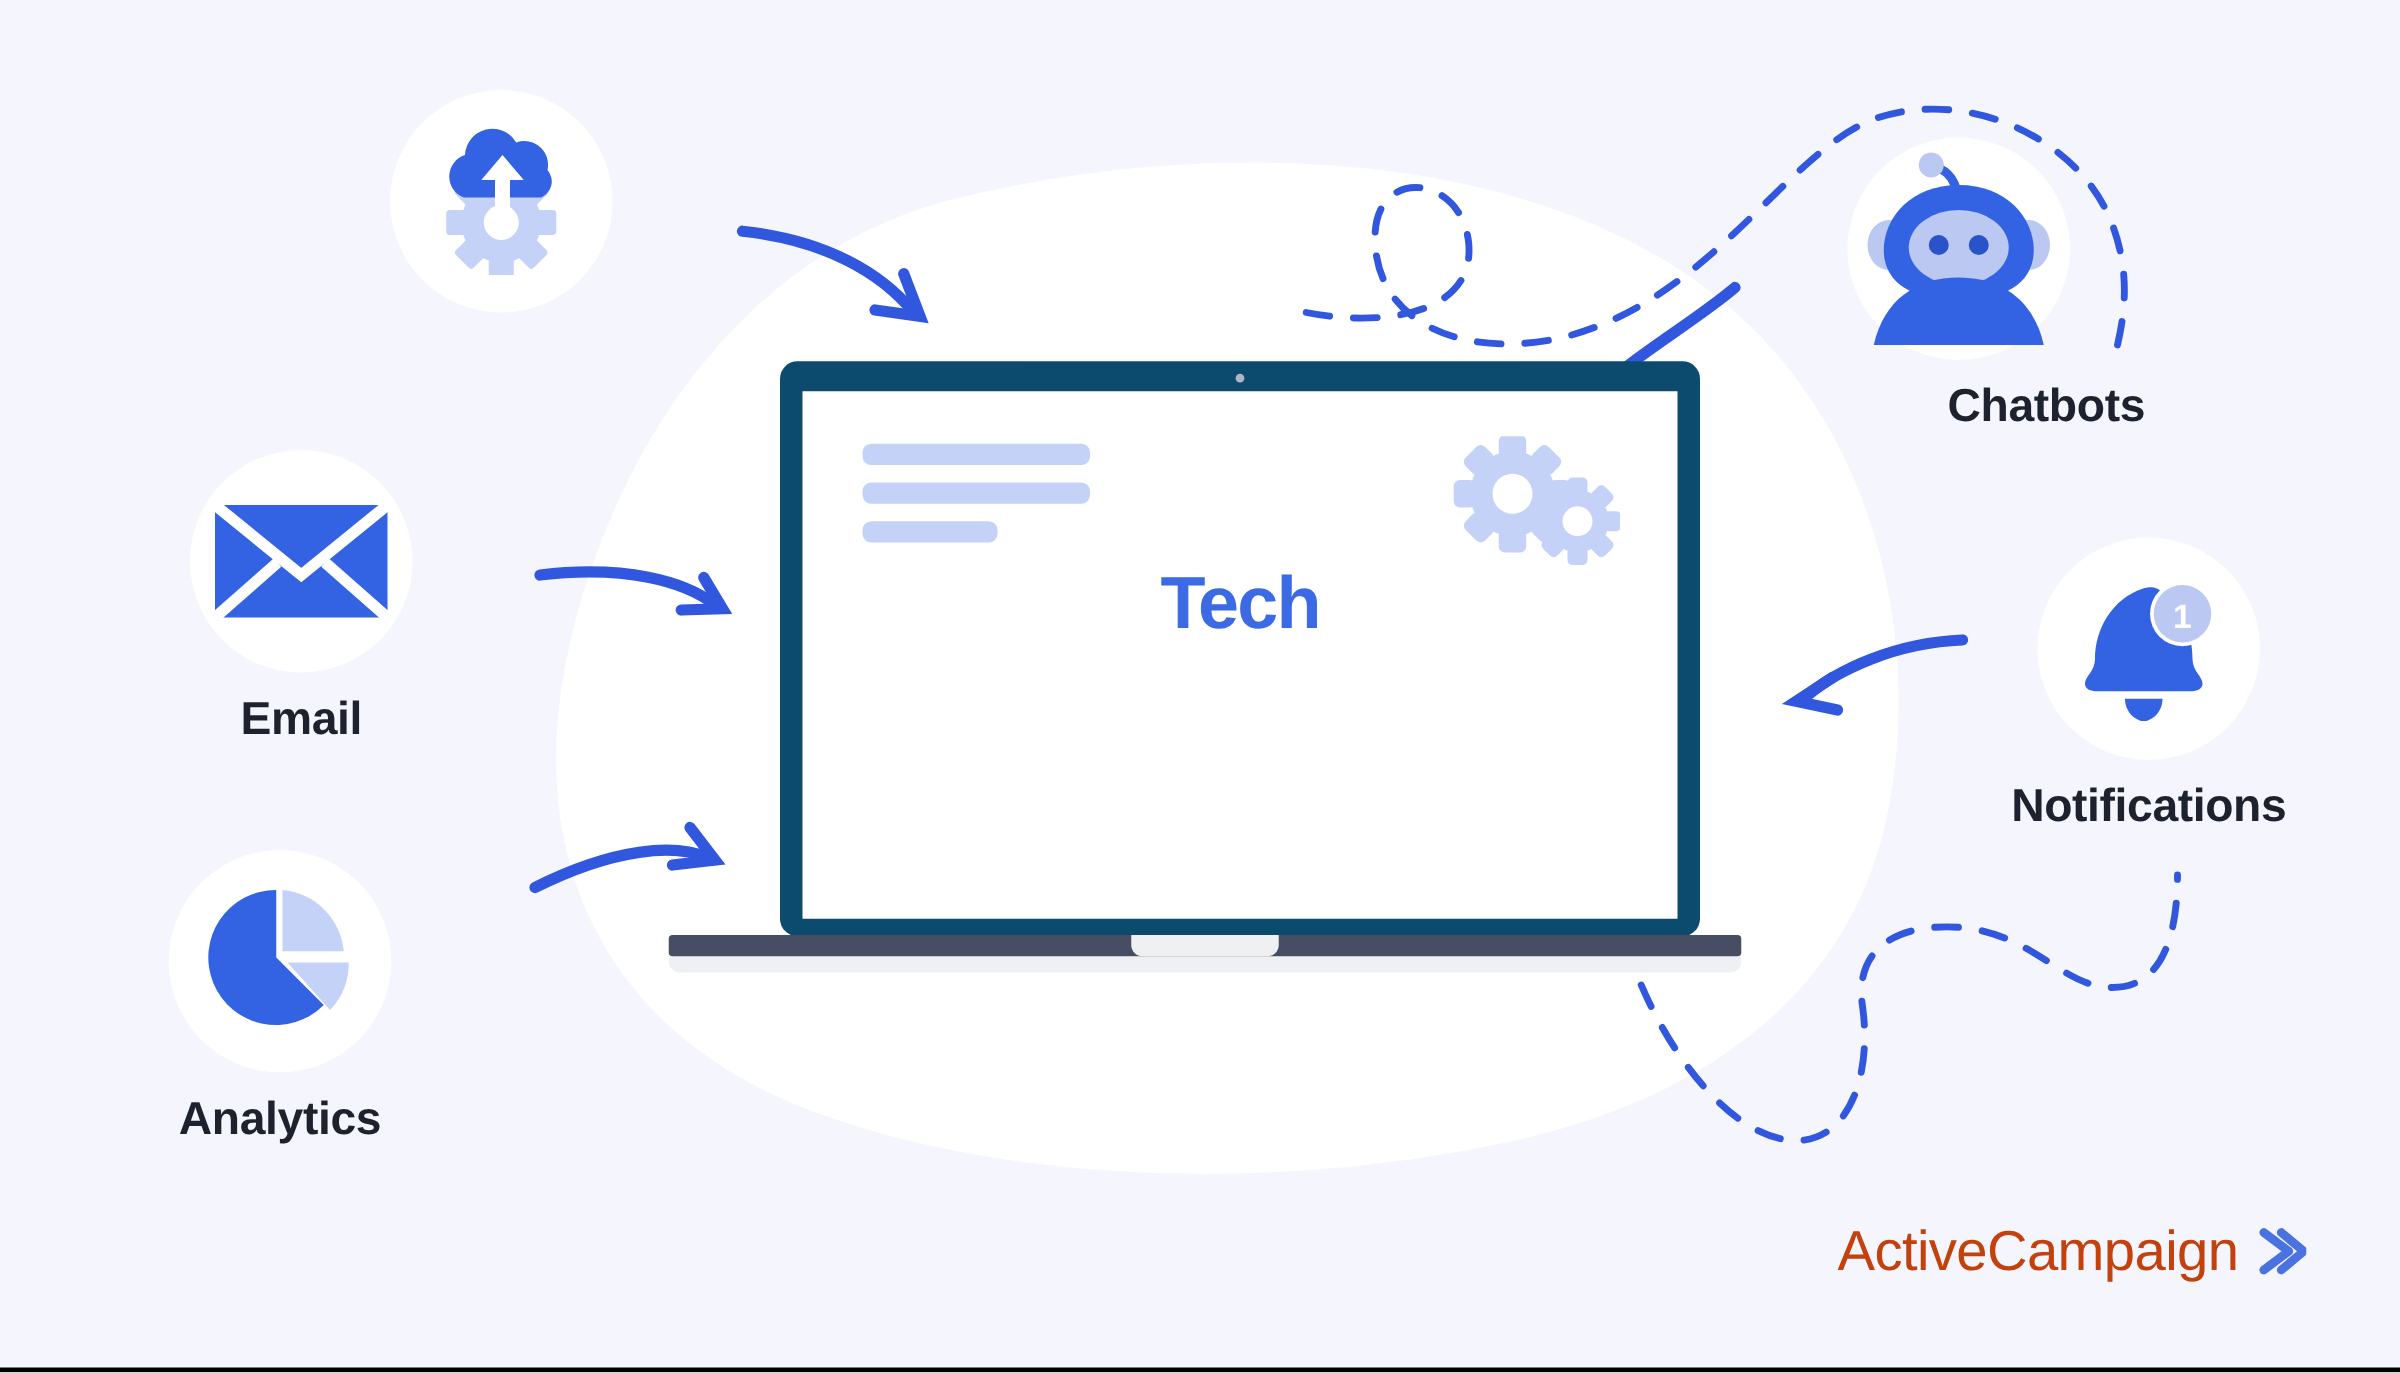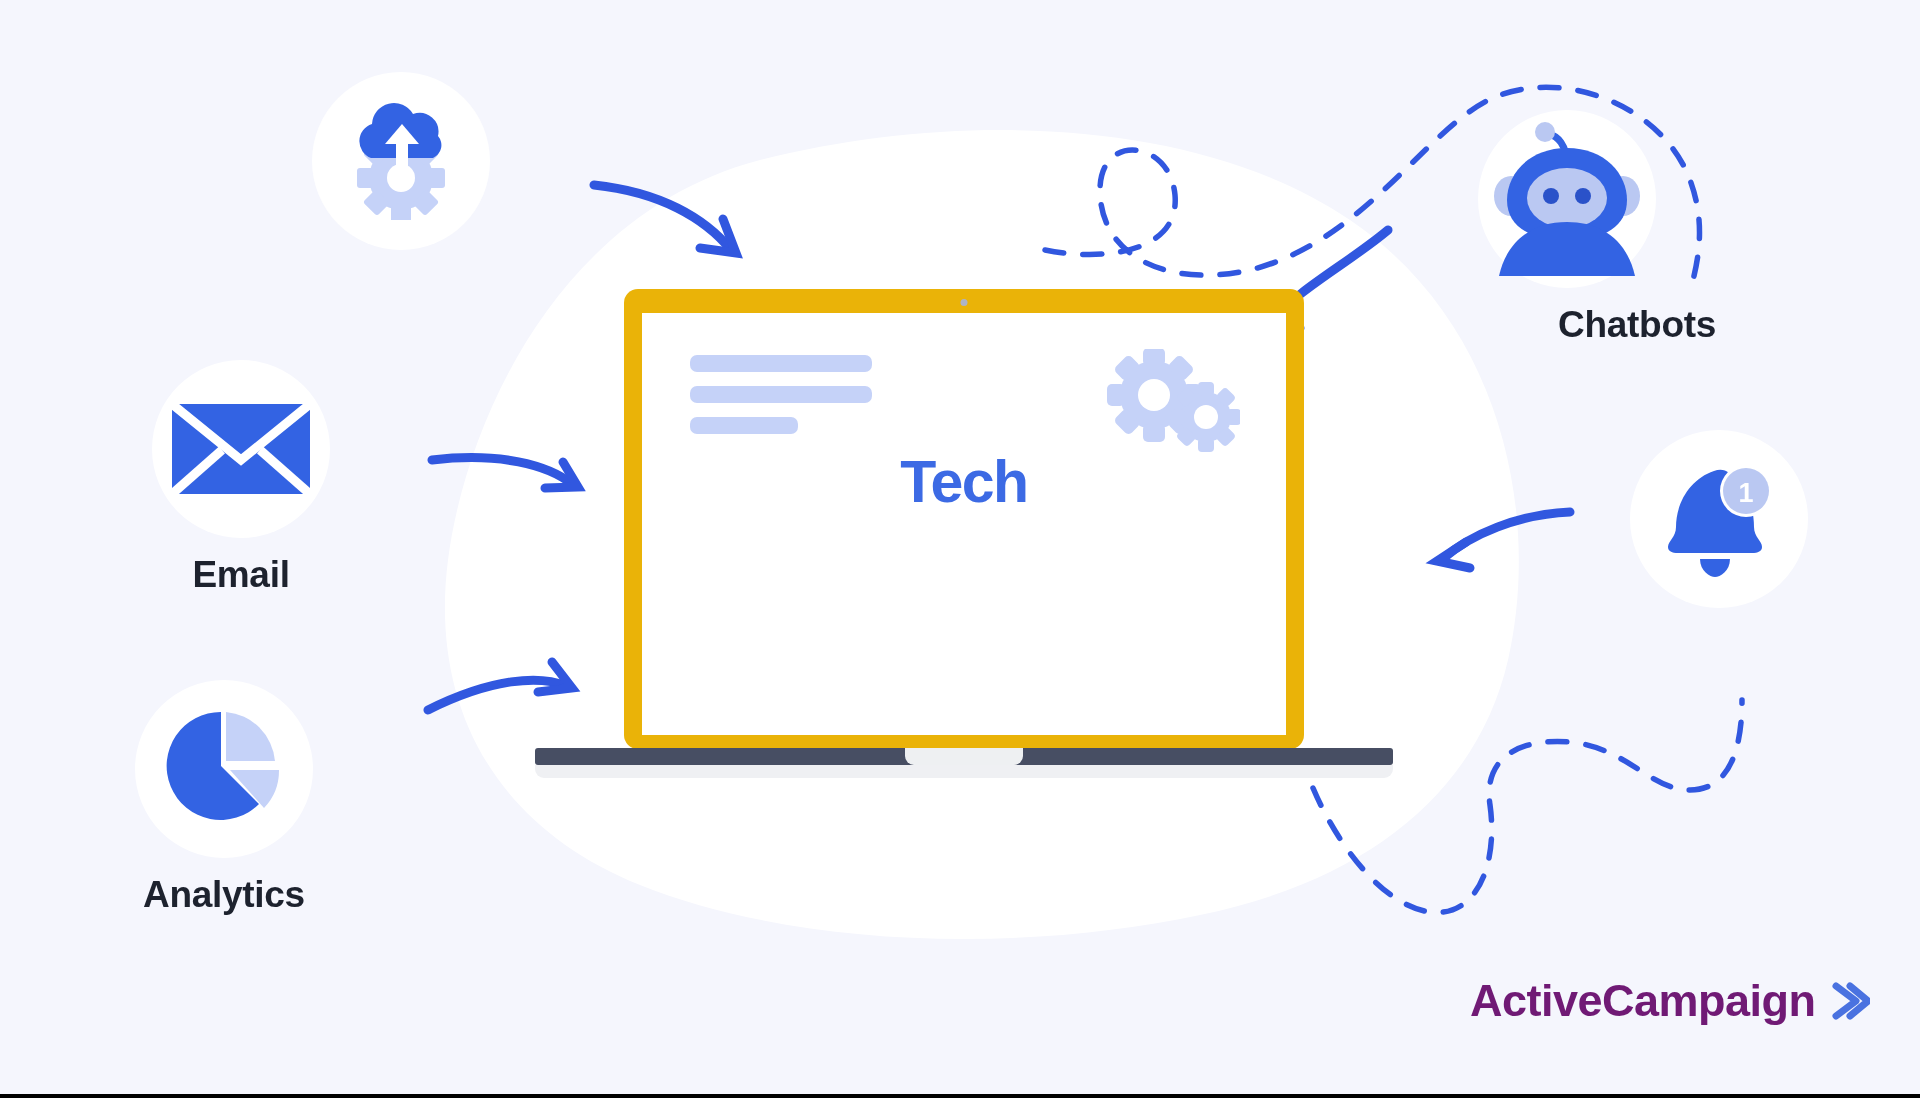--- a/index.html
+++ b/index.html
@@ -47,22 +47,22 @@
 
   #node-crm .node-label,
   #node-email .node-label,
   #node-analytics .node-label,
   #node-chatbots .node-label,
   #node-notifications .node-label { margin-left:-60px; margin-right:-60px; }
 
   
   #laptop { position:absolute; left:624px; top:289px; width:680px; }
   .lid {
-    width:680px; height:460px;
-    background:#eab308;
+    width:736px; height:460px;
+    background:#0c4a6e;
     border-radius:14px;
     padding:24px 18px 14px 18px;
     position:relative;
   }
   .cam {
     position:absolute; top:10px; left:50%;
     transform:translateX(-50%);
     width:7px; height:7px; border-radius:50%;
     background:#aeb4c6;
   }
@@ -259,20 +259,21 @@
                  C 8 80, 16 76, 16 66
                  C 16 42, 30 18, 54 10 Z"></path>
 
         <path fill="#3363e3" d="M 40 98 L 70 98 C 70 110, 60 116, 55 116 C 50 116, 40 110, 40 98 Z"></path>
 
         <circle cx="86" cy="30" r="26" fill="#ffffff"></circle>
         <circle cx="86" cy="30" r="23" fill="#bac8f2"></circle>
         <text x="86" y="41" text-anchor="middle" font-family="Liberation Sans, sans-serif" font-size="27" font-weight="700" fill="#ffffff">1</text>
       </svg>
     </div>
+    <div class="node-label">Notifications</div>
   </div>
 
   <div id="laptop">
     <div class="lid">
       <div class="cam"></div>
       <div class="screen">
         <div class="skeleton">
           <div class="sk-bar sk-1"></div>
           <div class="sk-bar sk-2"></div>
           <div class="sk-bar sk-3"></div>
@@ -316,21 +317,21 @@
     </div>
     <div class="base-wrap">
       <div class="base-bar">
         <div class="base-notch"></div>
       </div>
       <div class="base-lip"></div>
     </div>
   </div>
 
   <div style="position:absolute; left:1470px; top:975px; display:flex; align-items:center; gap:14px;">
-    <span style="font-size:45px; font-weight:700; color:#701a75; letter-spacing:-0.5px;">ActiveCampaign</span>
+    <span style="font-size:45px; font-weight:400; color:#c2410c; letter-spacing:-0.5px;">ActiveCampaign</span>
     <svg width="40" height="42" viewBox="0 0 40 42">
       <path d="M 6 6 L 26 21 L 6 36" fill="none" stroke="#4a72e0" stroke-width="7" stroke-linecap="round" stroke-linejoin="round"></path>
       <path d="M 20 6 L 38 21 L 20 36" fill="none" stroke="#4a72e0" stroke-width="7" stroke-linecap="round" stroke-linejoin="round"></path>
     </svg>
   </div>
 
   <div class="bottom-rule"></div>
 </div>
 
 </body></html>

